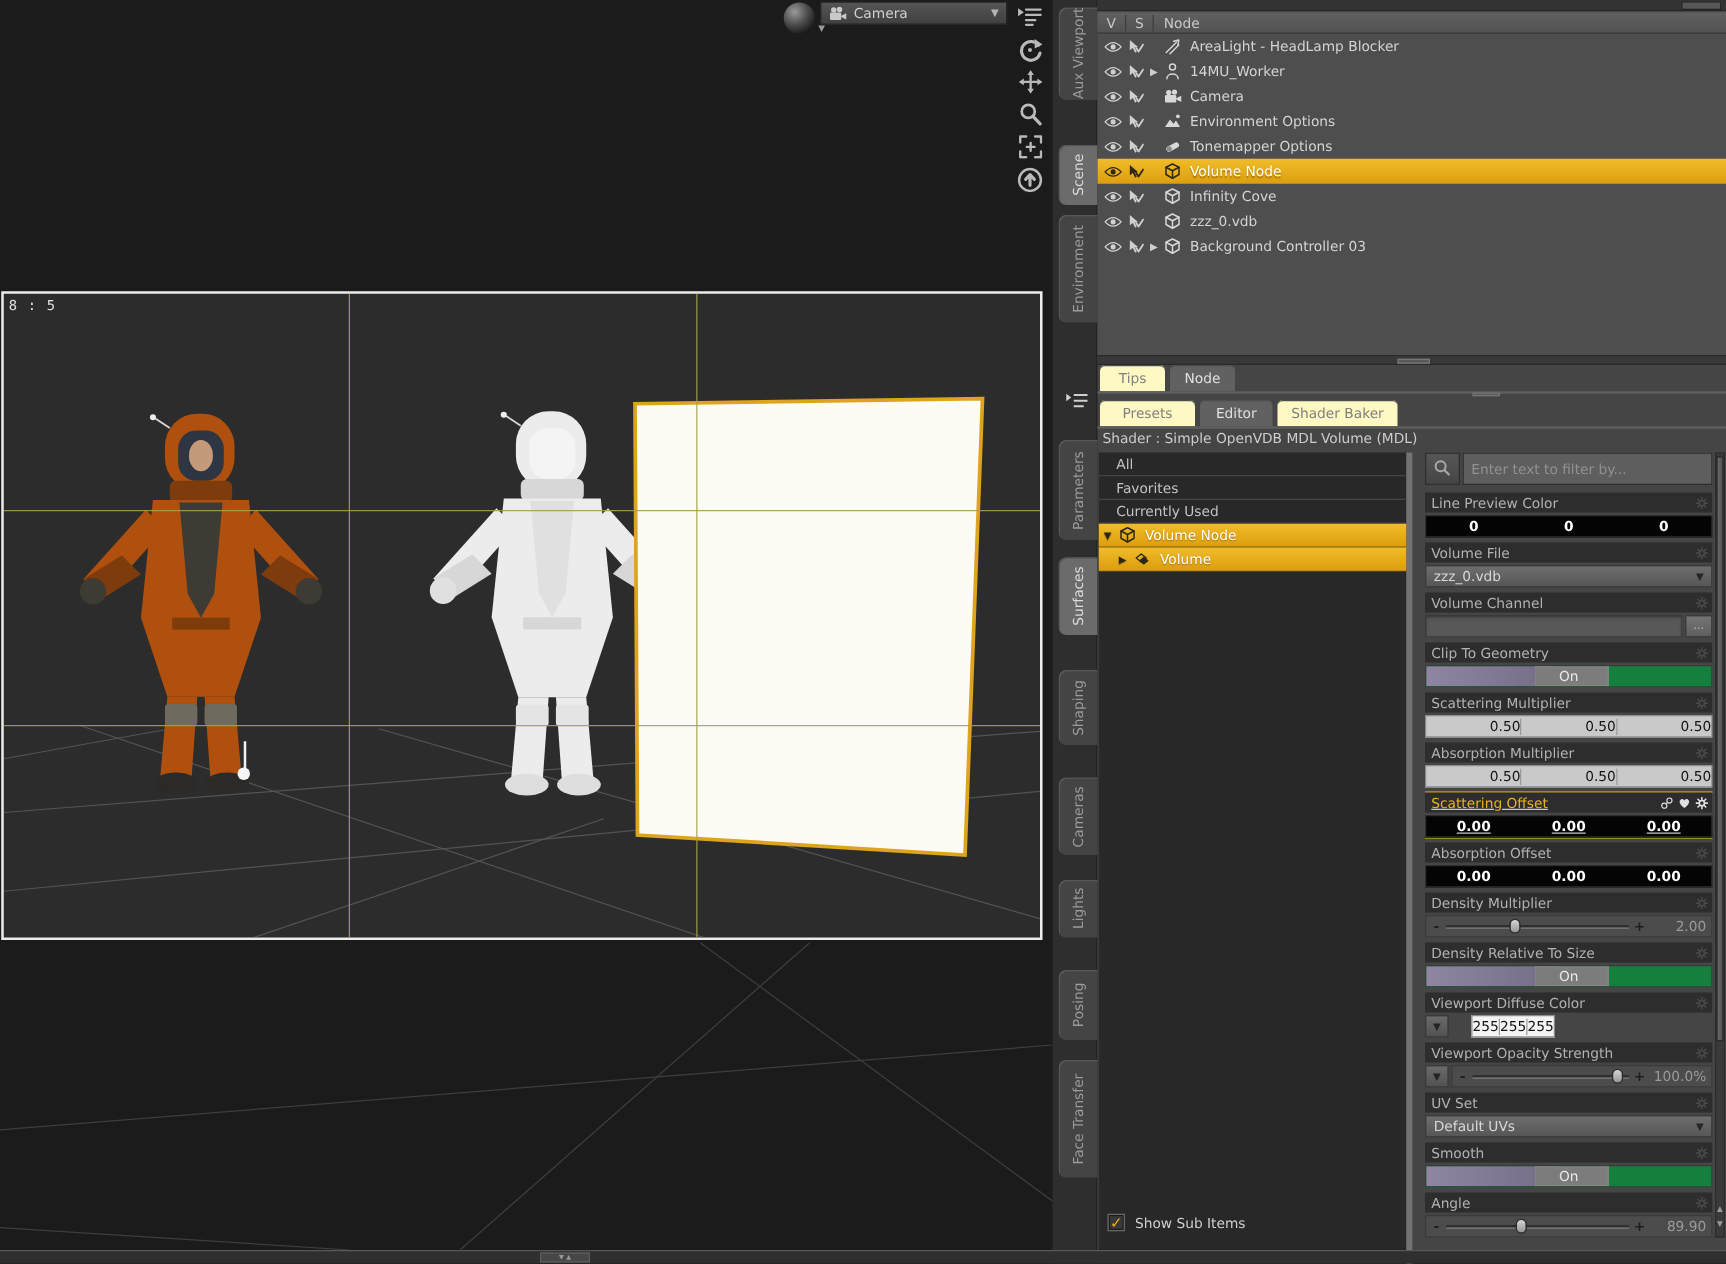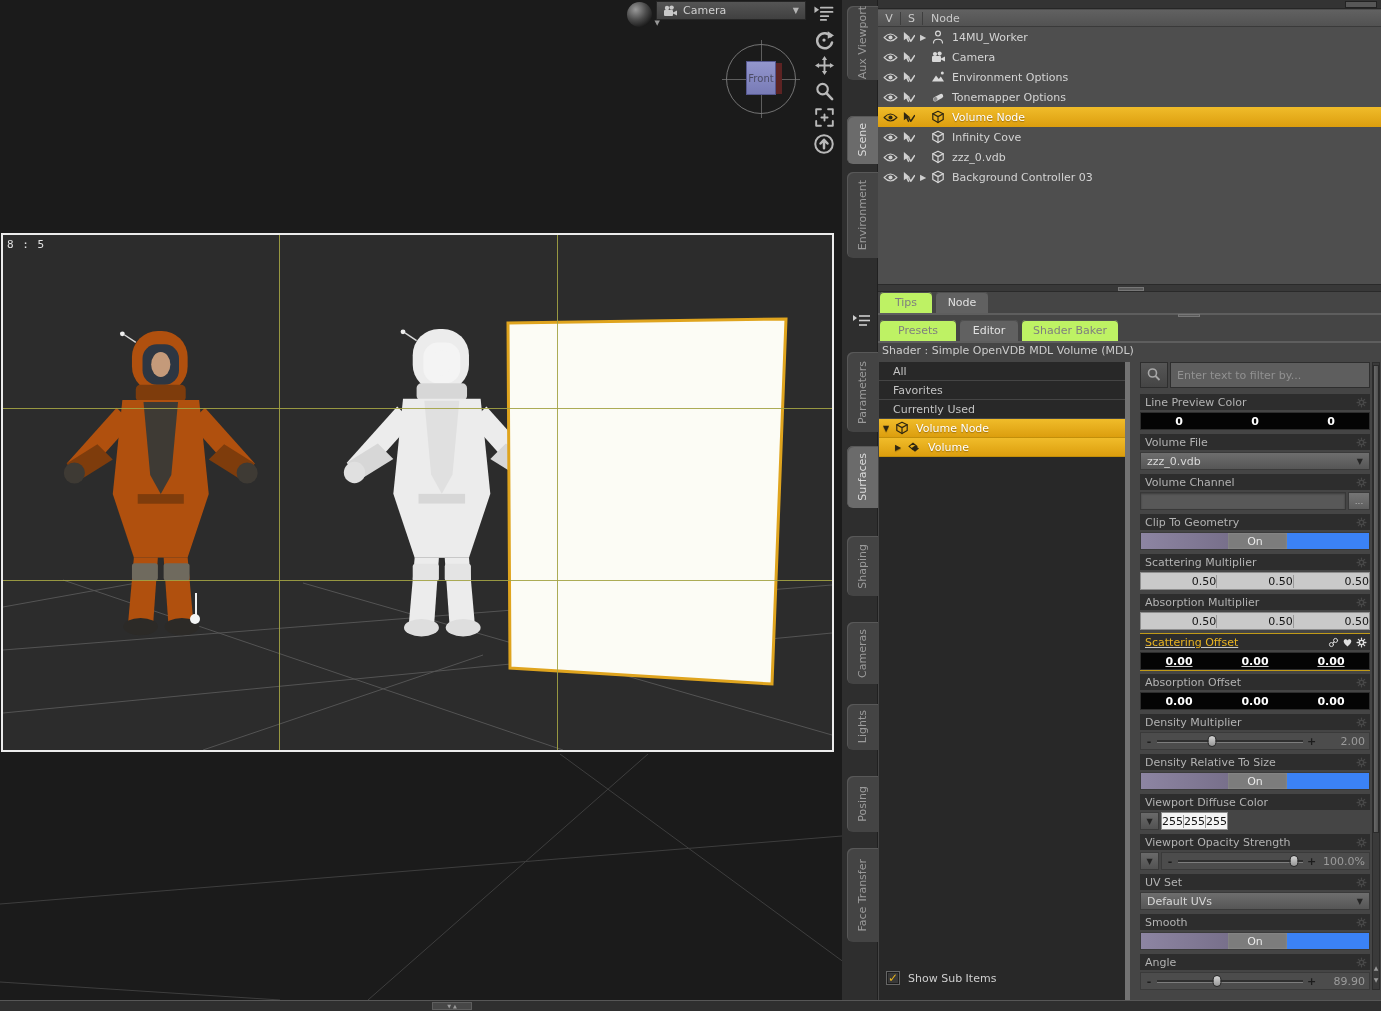--- a/index.html
+++ b/index.html
@@ -62,21 +62,21 @@
   .trow.sel .t-eye, .trow.sel .t-cur, .trow.sel .t-exp, .trow.sel .t-ico { color:#2e2712; text-shadow:none; }
 
   
   #split1 { position:absolute; left:0; top:284px; width:503px; height:8px; background:#383838; border-top:1px solid #2a2a2a; border-bottom:1px solid #2a2a2a; }
   #split1 .grip, #split2 .grip { position:absolute; left:240px; top:2px; width:26px; height:4px; background:#5a5a5a; border:1px solid #777; }
   #split2 { position:absolute; left:300px; top:314px; width:40px; height:5px; }
   #split2 .grip { left:0; top:0; width:22px; height:3px; }
 
   
   .htabs { position:absolute; left:0; width:503px; height:21px; }
-  .htab { position:absolute; top:0; height:21px; border-radius:4px 4px 0 0; background:#bef264; color:#7f7f7f;
+  .htab { position:absolute; top:0; height:21px; border-radius:4px 4px 0 0; background:#fef9c3; color:#7f7f7f;
     display:flex; align-items:center; justify-content:center; box-shadow:inset 0 1px 0 #4e4e4e; }
   .htab.active { background:#616161; color:#e0e0e0; }
   .tabline { position:absolute; left:0; width:503px; height:2px; background:#5e5e5e; }
 
   #shader-line { position:absolute; left:4px; top:344px; color:#cccccc; }
 
   
   #groups { position:absolute; left:1px; top:362px; width:251px; height:748px; background:#282828; border-right:5px solid #737373; }
   .grow { height:19px; display:flex; align-items:center; color:#c3c3c3; border-bottom:1px solid #454545; padding-left:14px; }
   .grow.sel { background:linear-gradient(#f0bc2a,#dc9e0e); color:#fff; text-shadow:0 1px 1px rgba(90,60,0,.5); border-bottom:1px solid #c28f0a; padding-left:4px; }
@@ -103,28 +103,28 @@
   .picons { display:flex; gap:3px; align-items:center; color:#484848; }
   .prop.selected .picons { color:#e0e0e0; }
   .pctrl { margin-top:2px; }
 
   .c-dark3, .c-light3 { display:flex; height:18px; align-items:center; }
   .c-dark3 { background:#040404; border:1px solid #2e2e2e; }
   .c-dark3 .cell { flex:1; text-align:center; color:#fff; font-weight:bold; }
   .c-light3 { background:#c9c9c9; border:1px solid #8d8d8d; }
   .c-light3 .cell { flex:1; text-align:right; color:#141414; border-left:1px solid #9a9a9a; }
   .c-light3 .cell:first-child { border-left:none; }
-  .c-light3.white { background:#f4f4f4; }
+  .c-light3.white { background:#f4f4f4;margin-left:16px; }
   .c-drop { height:18px; background:linear-gradient(#6e6e6e,#565656); border:1px solid #3a3a3a; display:flex; align-items:center; padding:0 6px; color:#d8d8d8; }
   .c-drop .arrow { margin-left:auto; color:#262626; font-size:8px; }
   .c-row { display:flex; gap:2px; }
   .c-text { flex:1; height:18px; background:#585858; border:1px solid #383838; box-shadow:inset 0 1px 2px #3c3c3c; }
   .c-browse { width:22px; height:18px; background:linear-gradient(#757575,#5e5e5e); border:1px solid #3a3a3a; color:#b8b8b8; text-align:center; line-height:16px; font-size:9px; }
   .c-pre { width:19px; height:18px; background:linear-gradient(#6a6a6a,#525252); border:1px solid #3a3a3a; color:#242424; text-align:center; line-height:17px; font-size:8px; }
-  .c-toggle { position:relative; flex:1; height:18px; background:#3b82f6; border:1px solid #3a3a3a; overflow:hidden; }
+  .c-toggle { position:relative; flex:1; height:18px; background:#15803d; border:1px solid #3a3a3a; overflow:hidden; }
   .tg-fill { position:absolute; left:0; top:0; bottom:0; width:45%; background:linear-gradient(90deg,#8d85a2,#746c87); }
   .tg-btn { position:absolute; left:38%; top:0; bottom:0; width:26%; background:#7c7c7c; box-shadow:inset 0 0 2px #999; }
   .tg-label { position:absolute; inset:0; text-align:center; line-height:17px; color:#e9e9e9; }
   .c-slider { display:flex; align-items:center; height:18px; background:#4c4c4c; border:1px solid #3a3a3a; padding:0 4px; gap:4px; }
   .sl-minus, .sl-plus { color:#1d1d1d; font-weight:bold; width:8px; text-align:center; }
   .sl-track { flex:1; position:relative; height:12px; }
   .sl-track::before { content:""; position:absolute; left:0; right:0; top:5px; height:2px; background:#2f2f2f; }
   .sl-track::after { content:""; position:absolute; left:0; right:0; top:7px; height:1px; background:#7d7d7d; }
   .sl-thumb { position:absolute; top:0; width:9px; height:12px; border-radius:5px; background:linear-gradient(#d4d4d4,#969696); border:1px solid #2a2a2a; transform:translateX(-50%); z-index:1; }
   .sl-val { width:46px; text-align:right; color:#9b9b9b; }
@@ -263,27 +263,20 @@
         </svg>
       </div>
       <div class="vp-tool">
         <svg class="ic" width="20" height="20" viewBox="0 0 16 16" fill="none" stroke="currentColor" stroke-width="1.2" stroke-linecap="round" stroke-linejoin="round">
           <circle cx="8" cy="8" r="7" stroke-width="1.6"></circle>
           <path d="M8,11.4 V5.4 M5.2,7.6 L8,4.6 10.8,7.6" stroke-width="2"></path>
         </svg>
       </div>
     </div>
 
-  <div id="view-cube">
-    <div class="ring"></div>
-    <div class="axv"></div>
-    <div class="axh"></div>
-    <div id="cube-face">Front</div>
-    <div id="cube-side"></div>
-  </div>
 </div>
 
 <div id="side-strip">
   <div id="pane-opt-icon">
     <svg class="ic" width="20" height="18" viewBox="0 0 20 18">
         <g stroke="#cfcfcf" stroke-width="1.6">
           <line x1="7" y1="3" x2="18" y2="3"></line>
           <line x1="7" y1="7.5" x2="18" y2="7.5"></line>
           <line x1="7" y1="12" x2="15" y2="12"></line>
         </g>
@@ -340,20 +333,43 @@
             <path d="M1,6 Q8,-1.5 15,6 Q8,13.5 1,6 Z"></path>
             <circle cx="8" cy="6" r="2.2" fill="currentColor" stroke="none"></circle>
           </svg>
         </span>
         <span class="t-cur">
           <svg class="ic" width="13" height="13" viewBox="0 0 14 14" fill="none" stroke="currentColor" stroke-width="1.2" stroke-linecap="round" stroke-linejoin="round">
             <path d="M2,1 L2,10 L4.6,8 L6.6,12 L8,11 L6,7.6 L9,7 Z" fill="currentColor" stroke="none"></path>
             <path d="M7.5,8 l2,3 4,-6" stroke-width="1.6"></path>
           </svg>
         </span>
+        <span class="t-exp"></span>
+        <span class="t-ico">
+          <svg class="ic" width="14" height="14" viewBox="0 0 14 14" fill="none" stroke="currentColor" stroke-width="1.2" stroke-linecap="round" stroke-linejoin="round">
+            <line x1="2" y1="12" x2="10" y2="4"></line>
+            <line x1="5" y1="13" x2="12" y2="6"></line>
+            <path d="M8,3 L12,2 L11.4,6"></path>
+          </svg>
+        </span>
+        <span>AreaLight - HeadLamp Blocker</span>
+      </div>
+      <div class="trow">
+        <span class="t-eye">
+          <svg class="ic" width="15" height="11" viewBox="0 0 16 12" fill="none" stroke="currentColor" stroke-width="1.2" stroke-linecap="round" stroke-linejoin="round">
+            <path d="M1,6 Q8,-1.5 15,6 Q8,13.5 1,6 Z"></path>
+            <circle cx="8" cy="6" r="2.2" fill="currentColor" stroke="none"></circle>
+          </svg>
+        </span>
+        <span class="t-cur">
+          <svg class="ic" width="13" height="13" viewBox="0 0 14 14" fill="none" stroke="currentColor" stroke-width="1.2" stroke-linecap="round" stroke-linejoin="round">
+            <path d="M2,1 L2,10 L4.6,8 L6.6,12 L8,11 L6,7.6 L9,7 Z" fill="currentColor" stroke="none"></path>
+            <path d="M7.5,8 l2,3 4,-6" stroke-width="1.6"></path>
+          </svg>
+        </span>
         <span class="t-exp">▶</span>
         <span class="t-ico">
           <svg class="ic" width="14" height="14" viewBox="0 0 14 14" fill="none" stroke="currentColor" stroke-width="1.2" stroke-linecap="round" stroke-linejoin="round">
             <circle cx="7" cy="3.6" r="2.4"></circle>
             <path d="M2.5,13 C2.5,8 11.5,8 11.5,13"></path>
           </svg>
         </span>
         <span>14MU_Worker</span>
       </div>
       <div class="trow">

